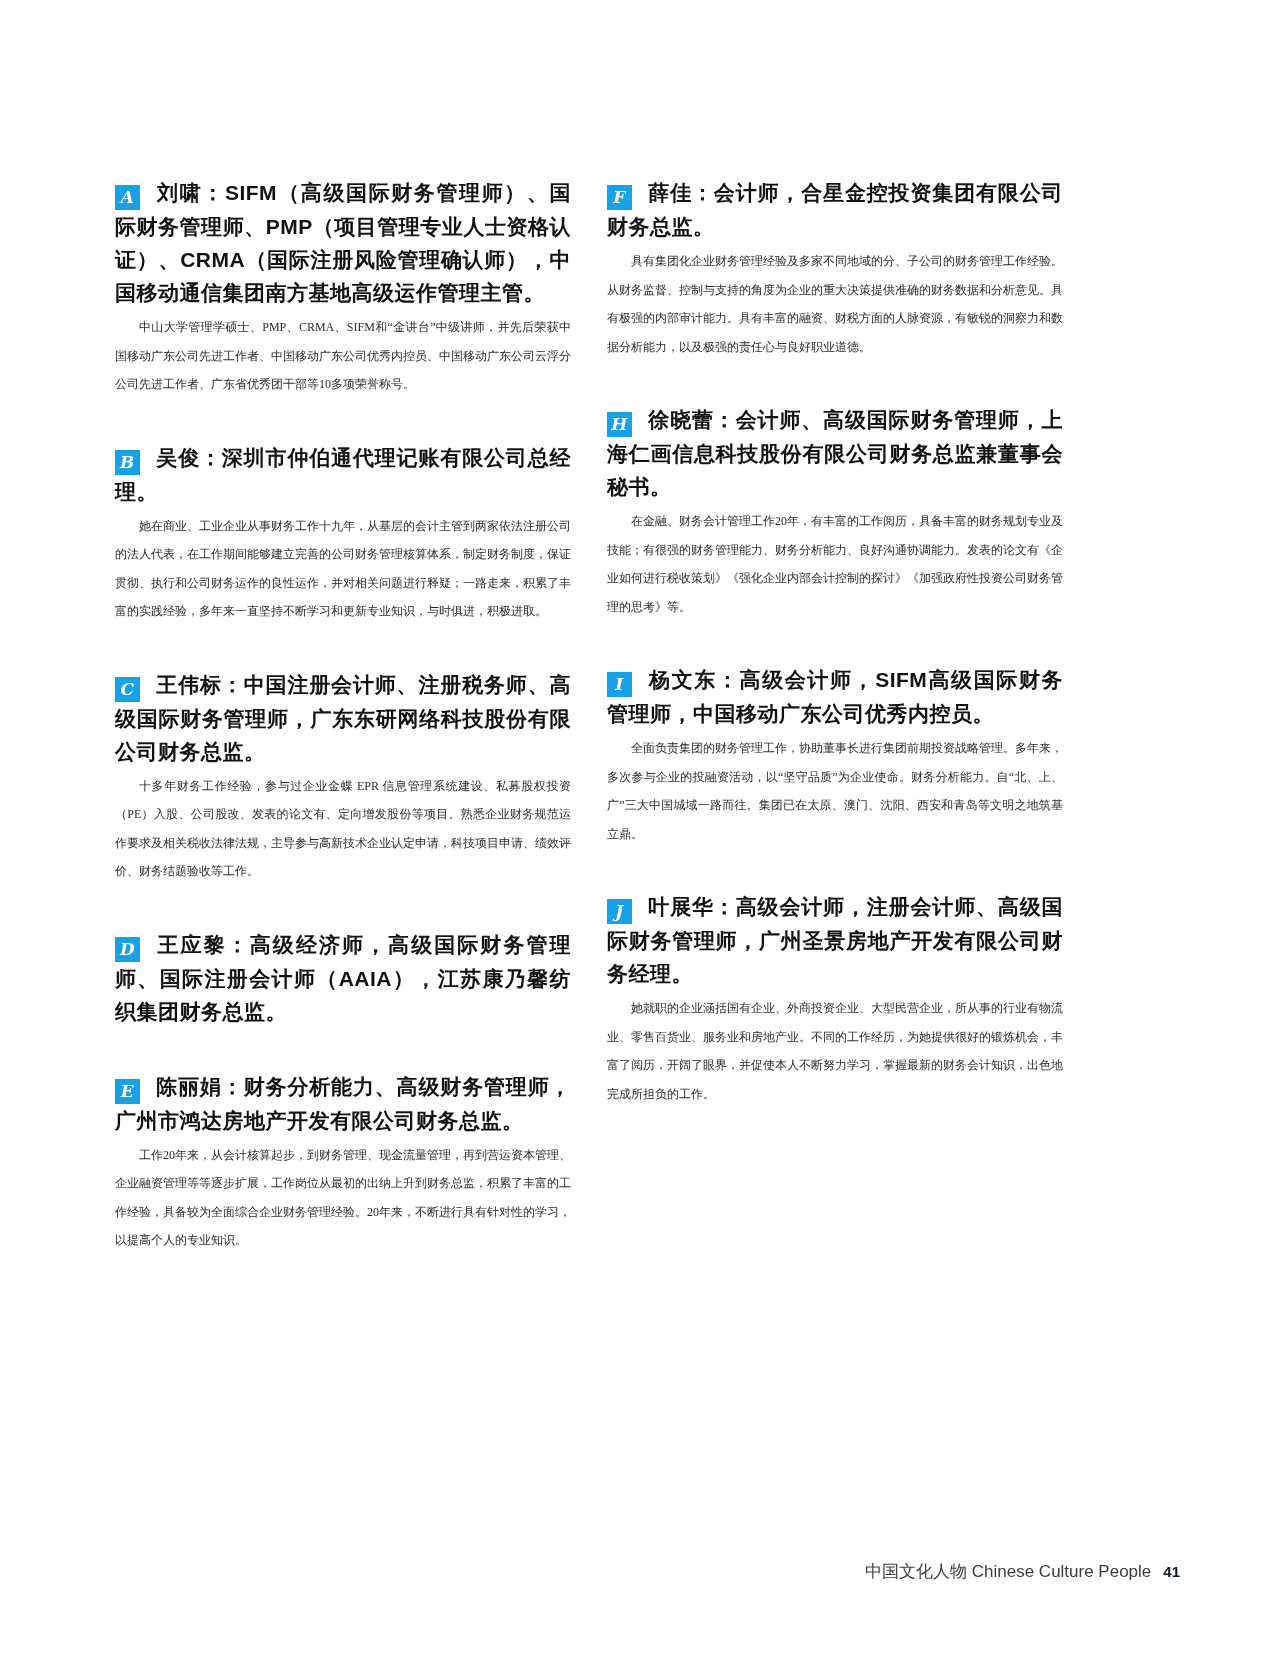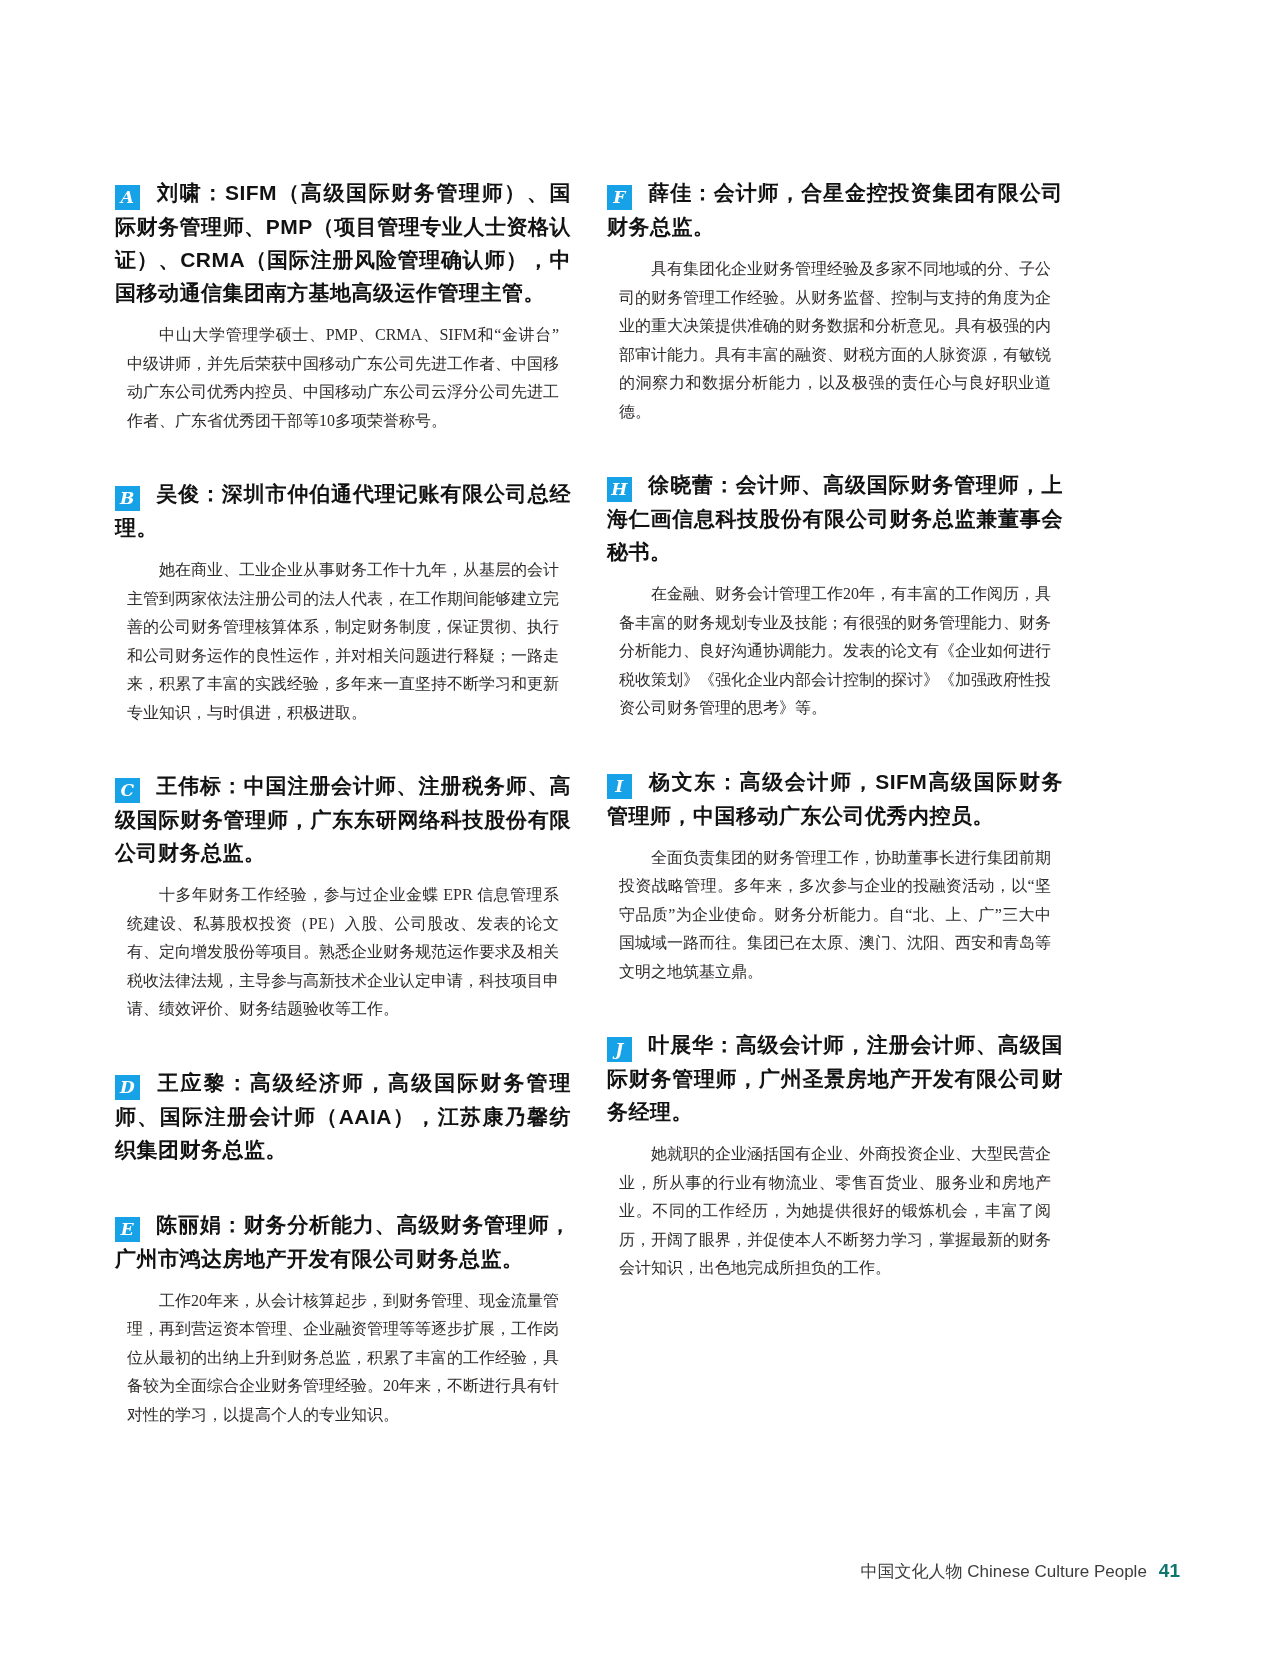--- a/index.html
+++ b/index.html
@@ -40,41 +40,41 @@
     background: #17a2e8;
     color: #ffffff;
     font-family: "DejaVu Serif", serif;
     font-style: italic;
     font-weight: bold;
     font-size: 17px;
     line-height: 1;
     vertical-align: -3px;
   }
   .bodytext {
-    margin: 12px;
-    font-size: 16px;
+    margin: 0;
+    font-size: 12px;
     line-height: 28.5px;
     color: #2e2b2a;
     text-align: justify;
     text-indent: 2em;
   }
   .footer {
     position: absolute;
     top: 1560px;
     right: 90px;
     font-family: "Liberation Sans", sans-serif;
     font-size: 17px;
     color: #3d3d3d;
     white-space: nowrap;
   }
   .footer .pagenum {
     margin-left: 12px;
-    font-size: 19px;
+    font-size: 15px;
     font-weight: bold;
-    color: #0f766e;
+    color: #0f172a;
   }
 </style>
 </head>
 <body>
 
 <div class="page">
 
   <div class="col col-left">
 
     <div class="section">

